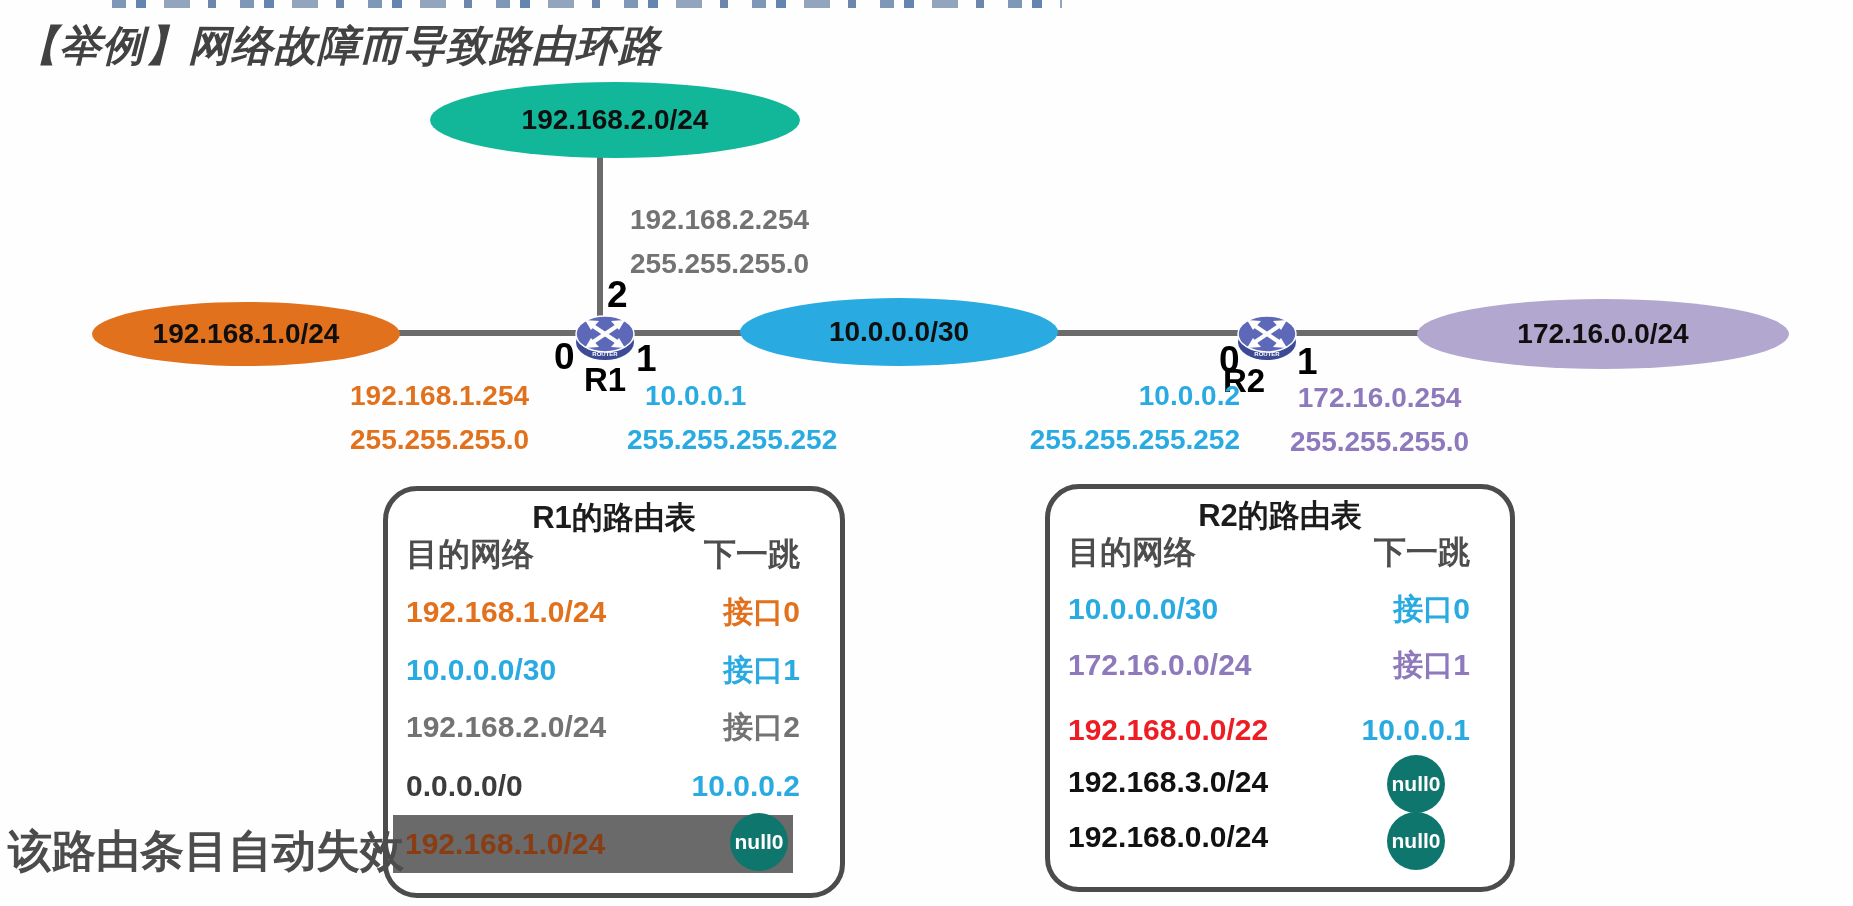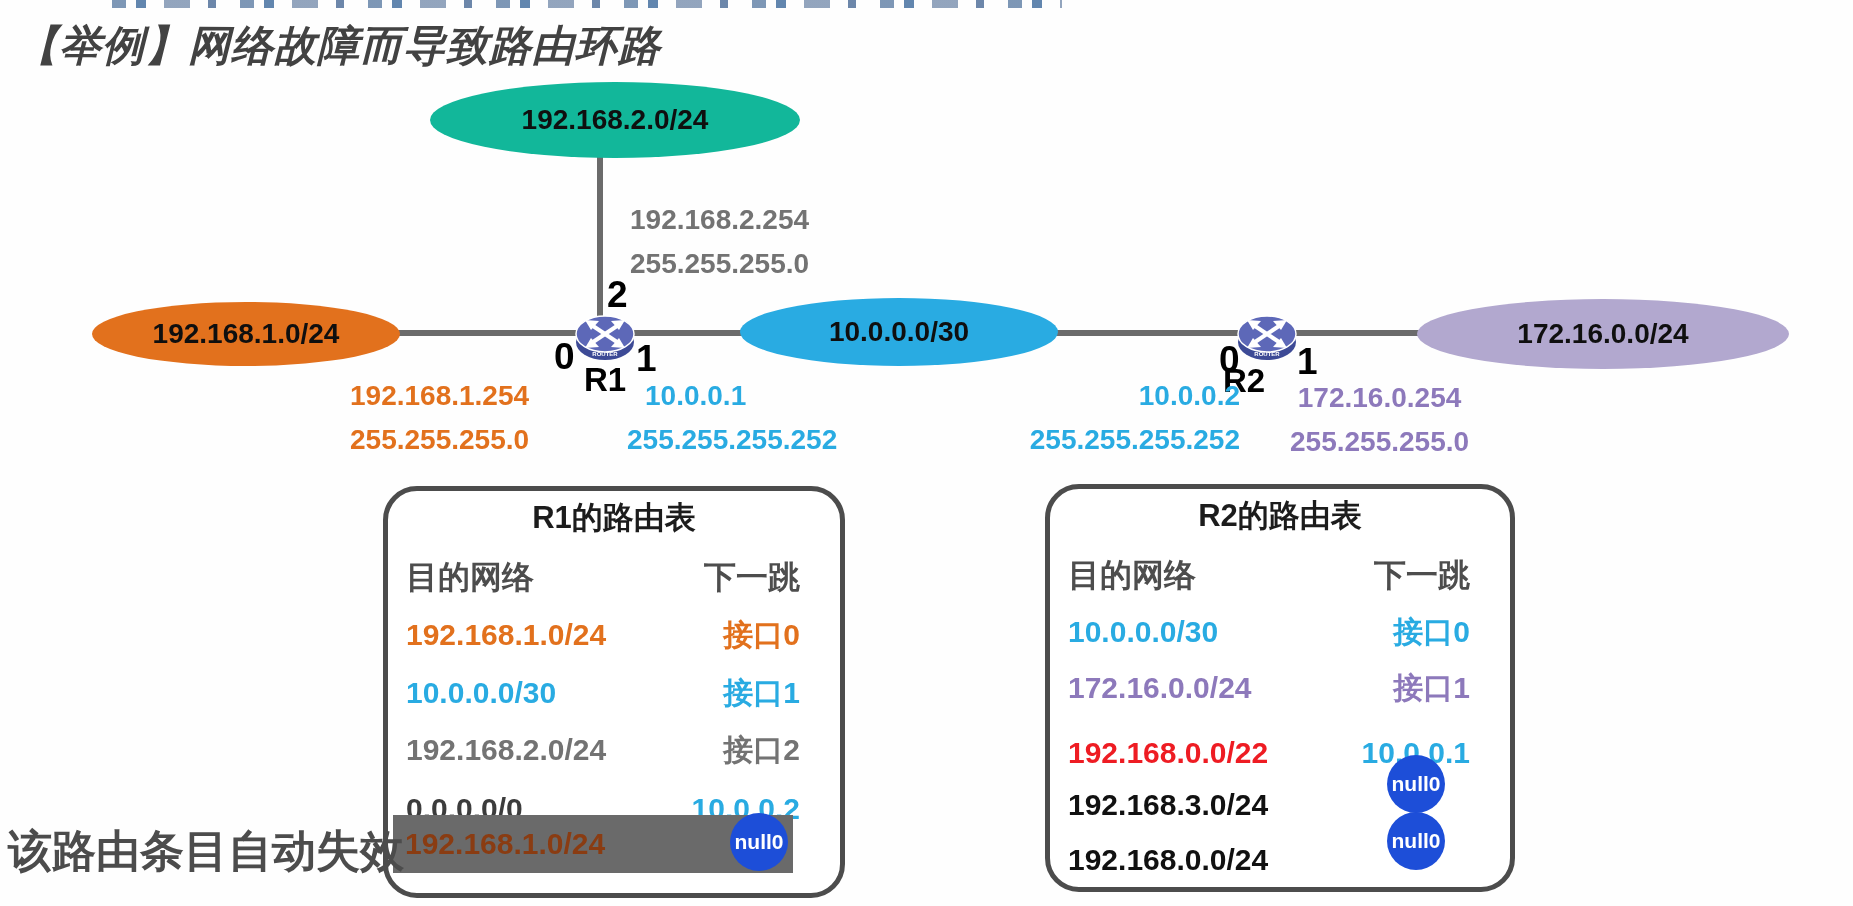--- a/index.html
+++ b/index.html
@@ -53,33 +53,33 @@
   }
   .rt-r1{ left:383px;  top:486px; width:452px; height:402px; }
   .rt-r2{ left:1045px; top:484px; width:460px; height:398px; }
   .ttitle{
     position:absolute; top:6px; left:0; right:0; text-align:center;
     font-size:31px; font-weight:bold; color:#1c1c1c;
   }
   .thead,.trow{
     position:absolute; left:18px; right:40px;
     display:flex; justify-content:space-between; align-items:center;
-    height:38px; line-height:38px; white-space:nowrap;margin-top:23px;
+    height:38px; line-height:38px; white-space:nowrap;
   }
   .thead{ top:44px; font-size:32px; font-weight:bold; color:#4d4d4d; }
   .trow{ font-size:30px; font-weight:bold; }
   .rt-r1 .row0{top:102px}.rt-r1 .row1{top:160px}.rt-r1 .row2{top:217px}.rt-r1 .row3{top:276px}
   .rt-r2 .row0{top:101px}.rt-r2 .row1{top:157px}.rt-r2 .row2{top:222px}.rt-r2 .row3{top:274px}.rt-r2 .row4{top:329px}
   .invalid-bar{
     position:absolute; left:5px; top:324px; width:400px; height:58px;
     background:#6a6a6a; display:flex; align-items:center;
   }
   .invalid-bar .dest{ font-size:30px; font-weight:bold; padding-left:12px; }
   .null-badge{
-    width:58px; height:58px; border-radius:50%; background:#1d4ed8;
+    width:58px; height:58px; border-radius:50%; background:#0f766e;
     color:#ffffff; font-size:21px; font-weight:bold;
     display:flex; align-items:center; justify-content:center; flex:none;
   }
   .badge-abs{ position:absolute; left:337px; }
   .invalid-bar .null-badge{ position:absolute; right:5px; top:-2px; }
   .rt-r2 .badge-a{ top:266px; } .rt-r2 .badge-b{ top:323px; }
   
   [data-color="orange"] { color:#e2711d; }
   [data-color="blue"]   { color:#29abe2; }
   [data-color="teal"]   { color:#737373; }

